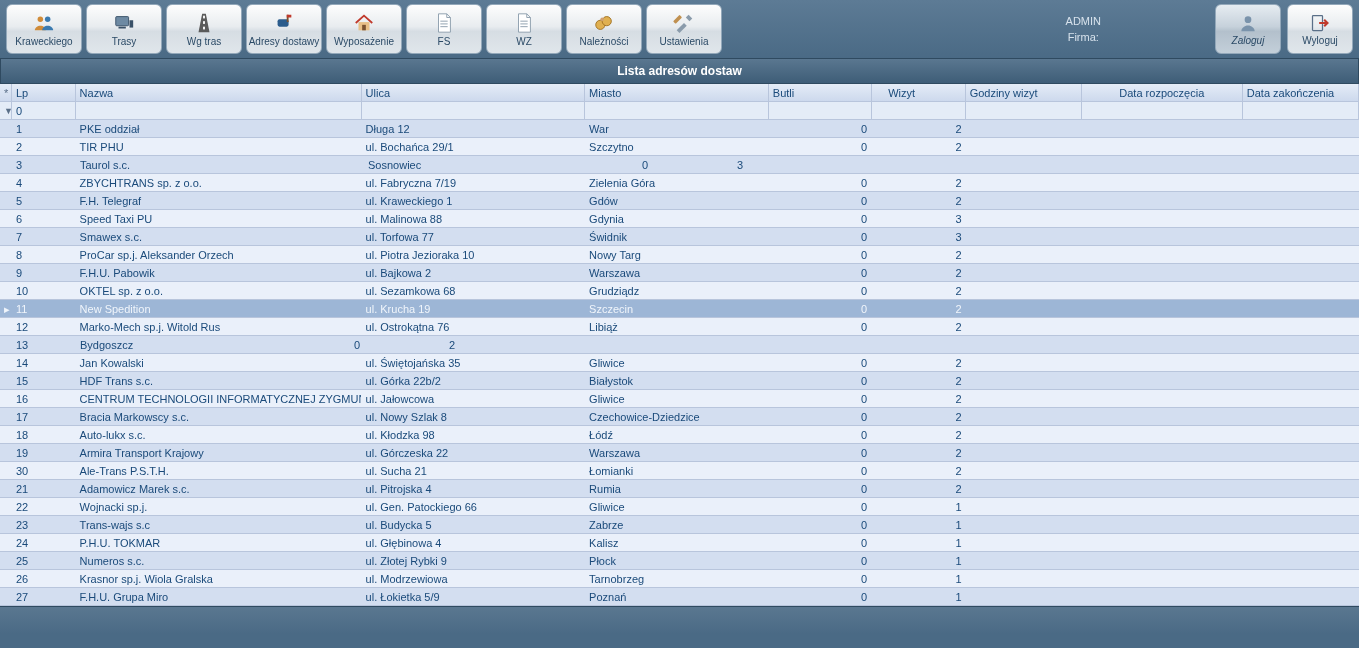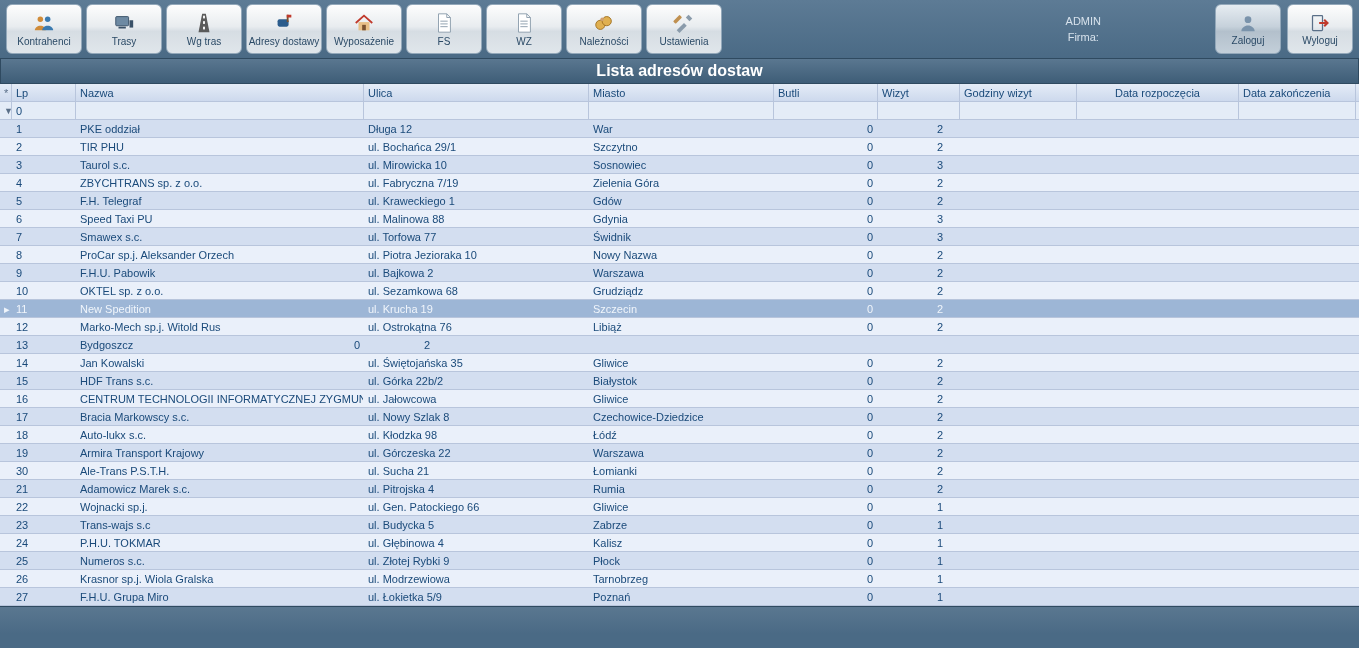--- a/index.html
+++ b/index.html
@@ -43,28 +43,28 @@
     align-items:center;
     gap:6px;
     color:#d7e2ec;
     font-size:11px;
   }
   .firma-block { text-align:center; margin-right:108px; }
   .firma-block .adm { display:block; margin-bottom:4px; }
   .firma-block .fm { display:block; }
   .auth-btns { display:flex; gap:6px; }
   .auth-btns .tbtn { width:66px; height:50px; }
-  .auth-btns .tbtn.zaloguj { background:linear-gradient(to bottom,#e6ecf1,#c6d1db 45%,#b3c0cc 55%,#c3cfd9 100%); }
+  .auth-btns .tbtn.zaloguj { background:linear-gradient(to bottom,#e6ecf1,#c6d1db 45%,#b3c0cc 55%,#c3cfd9 100%);font-style:italic; }
   
   .titlebar {
     height: 26px;
     background: linear-gradient(to bottom,#5a7790 0%,#3e5d77 100%);
     color:#fff;
     font-weight:bold;
-    font-size:16px;
+    font-size:12px;
     display:flex;
     align-items:center;
     justify-content:center;
     border:1px solid #2f4a60;
   }
   
   .grid {
     background:#d3def0;
   }
   .header-row, .filter-row, .data-row {
@@ -81,21 +81,21 @@
   .data-row.even { background:#d3def0; }
   .data-row.odd  { background:#eaf0fa; }
   .data-row.selected { background:#9db6d6; color:#fff; }
   .data-row.selected .cell { color:#f0f5fb; }
   .cell.indicator { width:12px; text-align:center; color:#5a6f88;}
   .cell.lp     { width:64px; }
   .cell.nazwa  { width:288px; }
   .cell.ulica  { width:225px; }
   .cell.miasto { width:185px; }
   .cell.butli  { width:104px; text-align:right; }
-  .cell.wizyt  { width:82px;  text-align:right; padding-right:16px;}
+  .cell.wizyt  { width:82px;  text-align:right; padding-right:3px;margin-left:12px;}
   .cell.godz   { width:117px; }
   .cell.droz   { width:162px;text-align:center; }
   .cell.dzak   { width:117px; }
   .grid-body { overflow:hidden; }
   .grid-footer { height:28px; background:linear-gradient(to bottom,#5a7790,#4a6a85); border-top:1px solid #2f4a60;}
   svg { display:block; }
 </style>
 </head>
 <body>
 
@@ -103,21 +103,21 @@
   <div id="toolbar-buttons" style="display:flex;gap:4px;">
       <div class="tbtn">
         <span class="icon">
           <svg width="26" height="22" viewBox="0 0 24 24">
             <circle cx="8" cy="8" r="3" fill="#d08c3a"></circle>
             <circle cx="16" cy="8" r="3" fill="#3a7ab0"></circle>
             <path d="M2 20c0-3 3-5 6-5s6 2 6 5" fill="#d08c3a"></path>
             <path d="M10 20c0-3 3-5 6-5s6 2 6 5" fill="#3a7ab0"></path>
           </svg>
         </span>
-        <span class="lbl">Kontrahenci</span>
+        <span class="lbl">Kraweckiego</span>
       </div>
       <div class="tbtn">
         <span class="icon">
           <svg width="26" height="22" viewBox="0 0 24 24">
             <rect x="3" y="5" width="14" height="10" rx="1" fill="#6e8aa3" stroke="#3a5168"></rect>
             <rect x="18" y="9" width="4" height="8" fill="#3a5168"></rect>
             <rect x="6" y="16" width="8" height="2" fill="#3a5168"></rect>
           </svg>
         </span>
         <span class="lbl">Trasy</span>
@@ -277,21 +277,20 @@
         <div class="cell butli">0</div>
         <div class="cell wizyt">2</div>
         <div class="cell godz"></div>
         <div class="cell droz"></div>
         <div class="cell dzak"></div>
       </div>
       <div class="data-row even">
         <div class="cell indicator"></div>
         <div class="cell lp">3</div>
         <div class="cell nazwa">Taurol s.c.</div>
-        <div class="cell ulica">ul. Mirowicka 10</div>
         <div class="cell miasto">Sosnowiec</div>
         <div class="cell butli">0</div>
         <div class="cell wizyt">3</div>
         <div class="cell godz"></div>
         <div class="cell droz"></div>
         <div class="cell dzak"></div>
       </div>
       <div class="data-row odd">
         <div class="cell indicator"></div>
         <div class="cell lp">4</div>
@@ -338,21 +337,21 @@
         <div class="cell wizyt">3</div>
         <div class="cell godz"></div>
         <div class="cell droz"></div>
         <div class="cell dzak"></div>
       </div>
       <div class="data-row odd">
         <div class="cell indicator"></div>
         <div class="cell lp">8</div>
         <div class="cell nazwa">ProCar sp.j. Aleksander Orzech</div>
         <div class="cell ulica">ul. Piotra Jezioraka 10</div>
-        <div class="cell miasto">Nowy Nazwa</div>
+        <div class="cell miasto">Nowy Targ</div>
         <div class="cell butli">0</div>
         <div class="cell wizyt">2</div>
         <div class="cell godz"></div>
         <div class="cell droz"></div>
         <div class="cell dzak"></div>
       </div>
       <div class="data-row even">
         <div class="cell indicator"></div>
         <div class="cell lp">9</div>
         <div class="cell nazwa">F.H.U. Pabowik</div>

